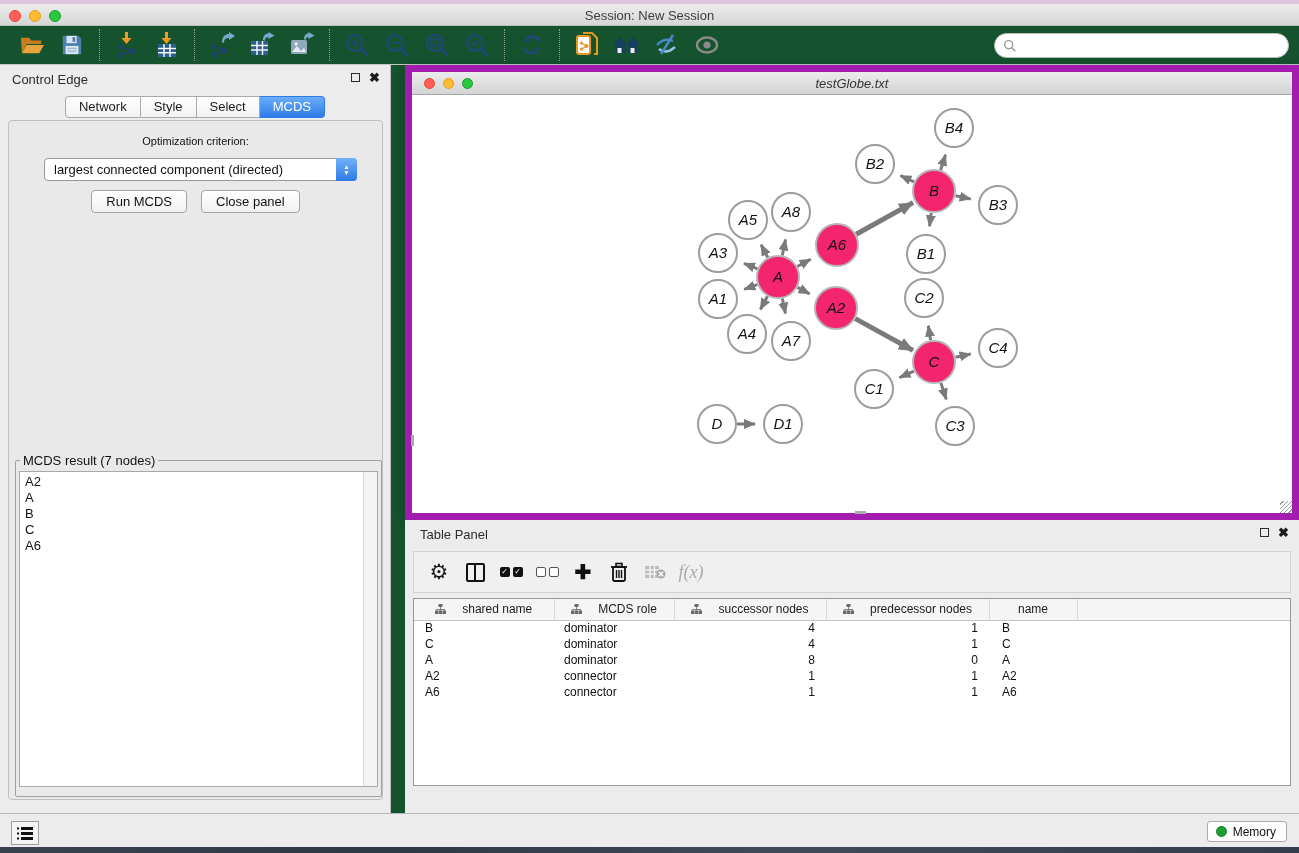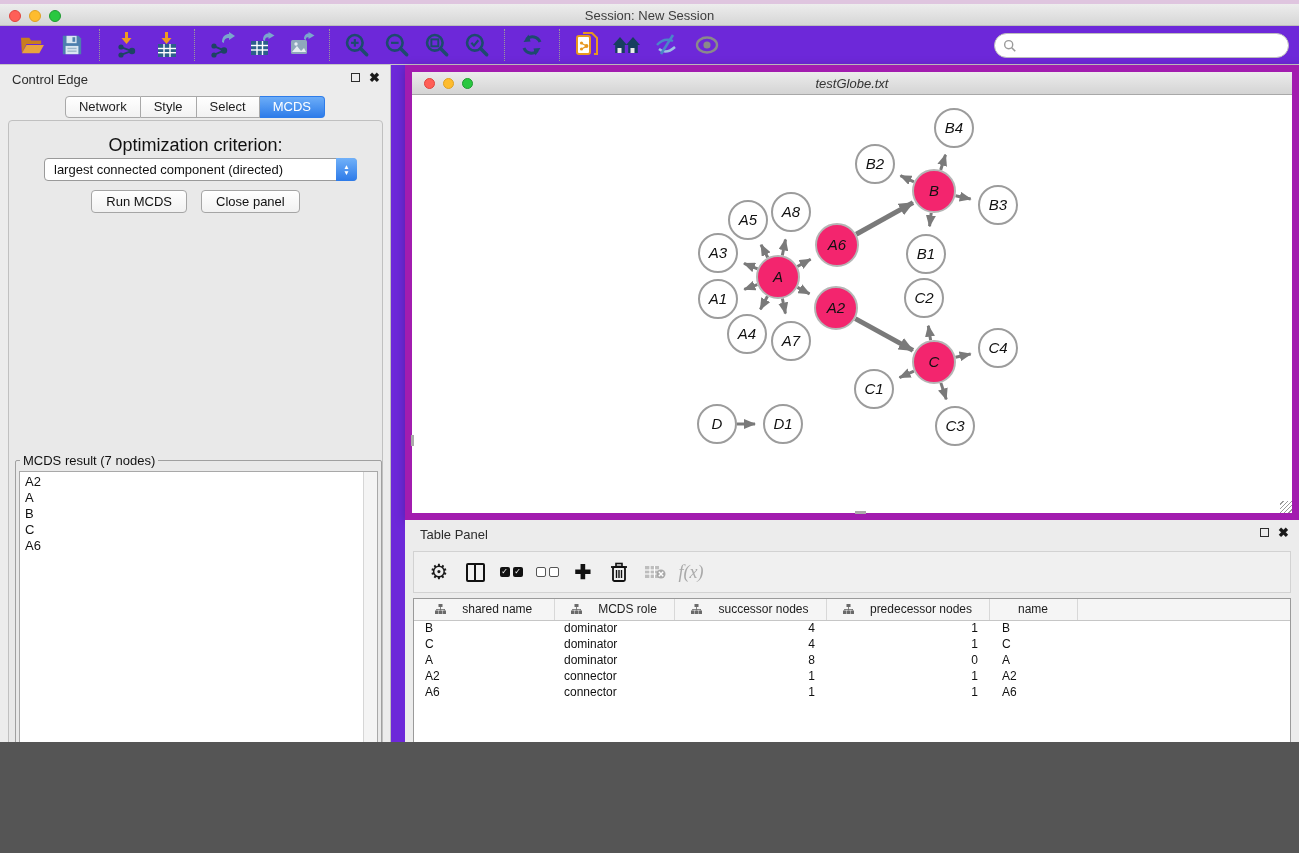--- a/index.html
+++ b/index.html
@@ -1,17 +1,17 @@
 <!DOCTYPE html>
 <html><head>
 <meta charset="utf-8">
 <style>
   * { margin:0; padding:0; box-sizing:border-box; }
   body { font-family:"Liberation Sans", sans-serif; background:#555; }
-  #screen { position:relative; width:1299px; height:742px; background:#6d28d9; overflow:hidden;
+  #screen { position:relative; width:1299px; height:853px; background:#14532d; overflow:hidden;
             font-family:"Liberation Sans", sans-serif; }
 
   
   .top-strip { position:absolute; left:0; top:0; width:1299px; height:4px; background:#dfc5df; }
   .titlebar { position:absolute; left:0; top:4px; width:1299px; height:22px;
               background:linear-gradient(#ededed,#d6d6d6); border-bottom:1px solid #bcbcbc; }
   .titlebar .title { position:absolute; left:0; right:0; top:4px; text-align:center;
                      font-size:13px; color:#3d3d3d; }
   .lights { position:absolute; left:9px; top:6px; display:flex; gap:8px; }
   .light { width:12px; height:12px; border-radius:50%; }
@@ -40,21 +40,21 @@
   .seg { display:flex; }
   .seg .tab { background:linear-gradient(#ffffff,#f2f2f2); border:1px solid #a9a9a9; border-left:none;
               padding:2px 13px 3px; font-size:13px; color:#1c1c1c; white-space:nowrap; }
   .seg .tab:first-child { border-left:1px solid #a9a9a9; border-radius:4px 0 0 4px; }
   .seg .tab:last-child { border-radius:0 4px 4px 0; }
   .seg .tab.active { background:linear-gradient(#6cadf8,#2e7ce9); border-color:#2e7ce9; color:#fff; }
   .cp-tabs { position:absolute; left:0; right:0; top:31px; display:flex; justify-content:center; }
 
   .cp-content { position:absolute; left:8px; top:55px; width:375px; height:680px; background:#e9e9e9;
                 border:1px solid #c0c0c0; border-radius:4px; }
-  .opt-label { text-align:center; margin-top:14px; font-size:18px; color:#111; }
+  .opt-label { text-align:center; margin-top:14px; font-size:11px; color:#111; }
   .combo { position:absolute; left:35px; top:37px; width:313px; height:23px; background:#fff;
            border:1px solid #9a9a9a; border-radius:4px; font-size:13px; color:#111;
            line-height:21px; padding-left:9px; }
   .combo .stepper { position:absolute; right:-1px; top:-1px; bottom:-1px; width:21px;
                     background:linear-gradient(#71b1f9,#2d7ae8); border-radius:0 4px 4px 0;
                     display:flex; flex-direction:column; align-items:center; justify-content:center;
                     color:#fff; font-size:6.5px; line-height:6px; }
   .btn { background:linear-gradient(#ffffff,#f1f1f1); border:1px solid #a5a5a5; border-radius:4px;
          font-size:13px; color:#111; padding:3px 14px; font-family:"Liberation Sans", sans-serif; }
   .cp-buttons { position:absolute; left:0; right:0; top:69px; display:flex; justify-content:center; gap:14px; }

